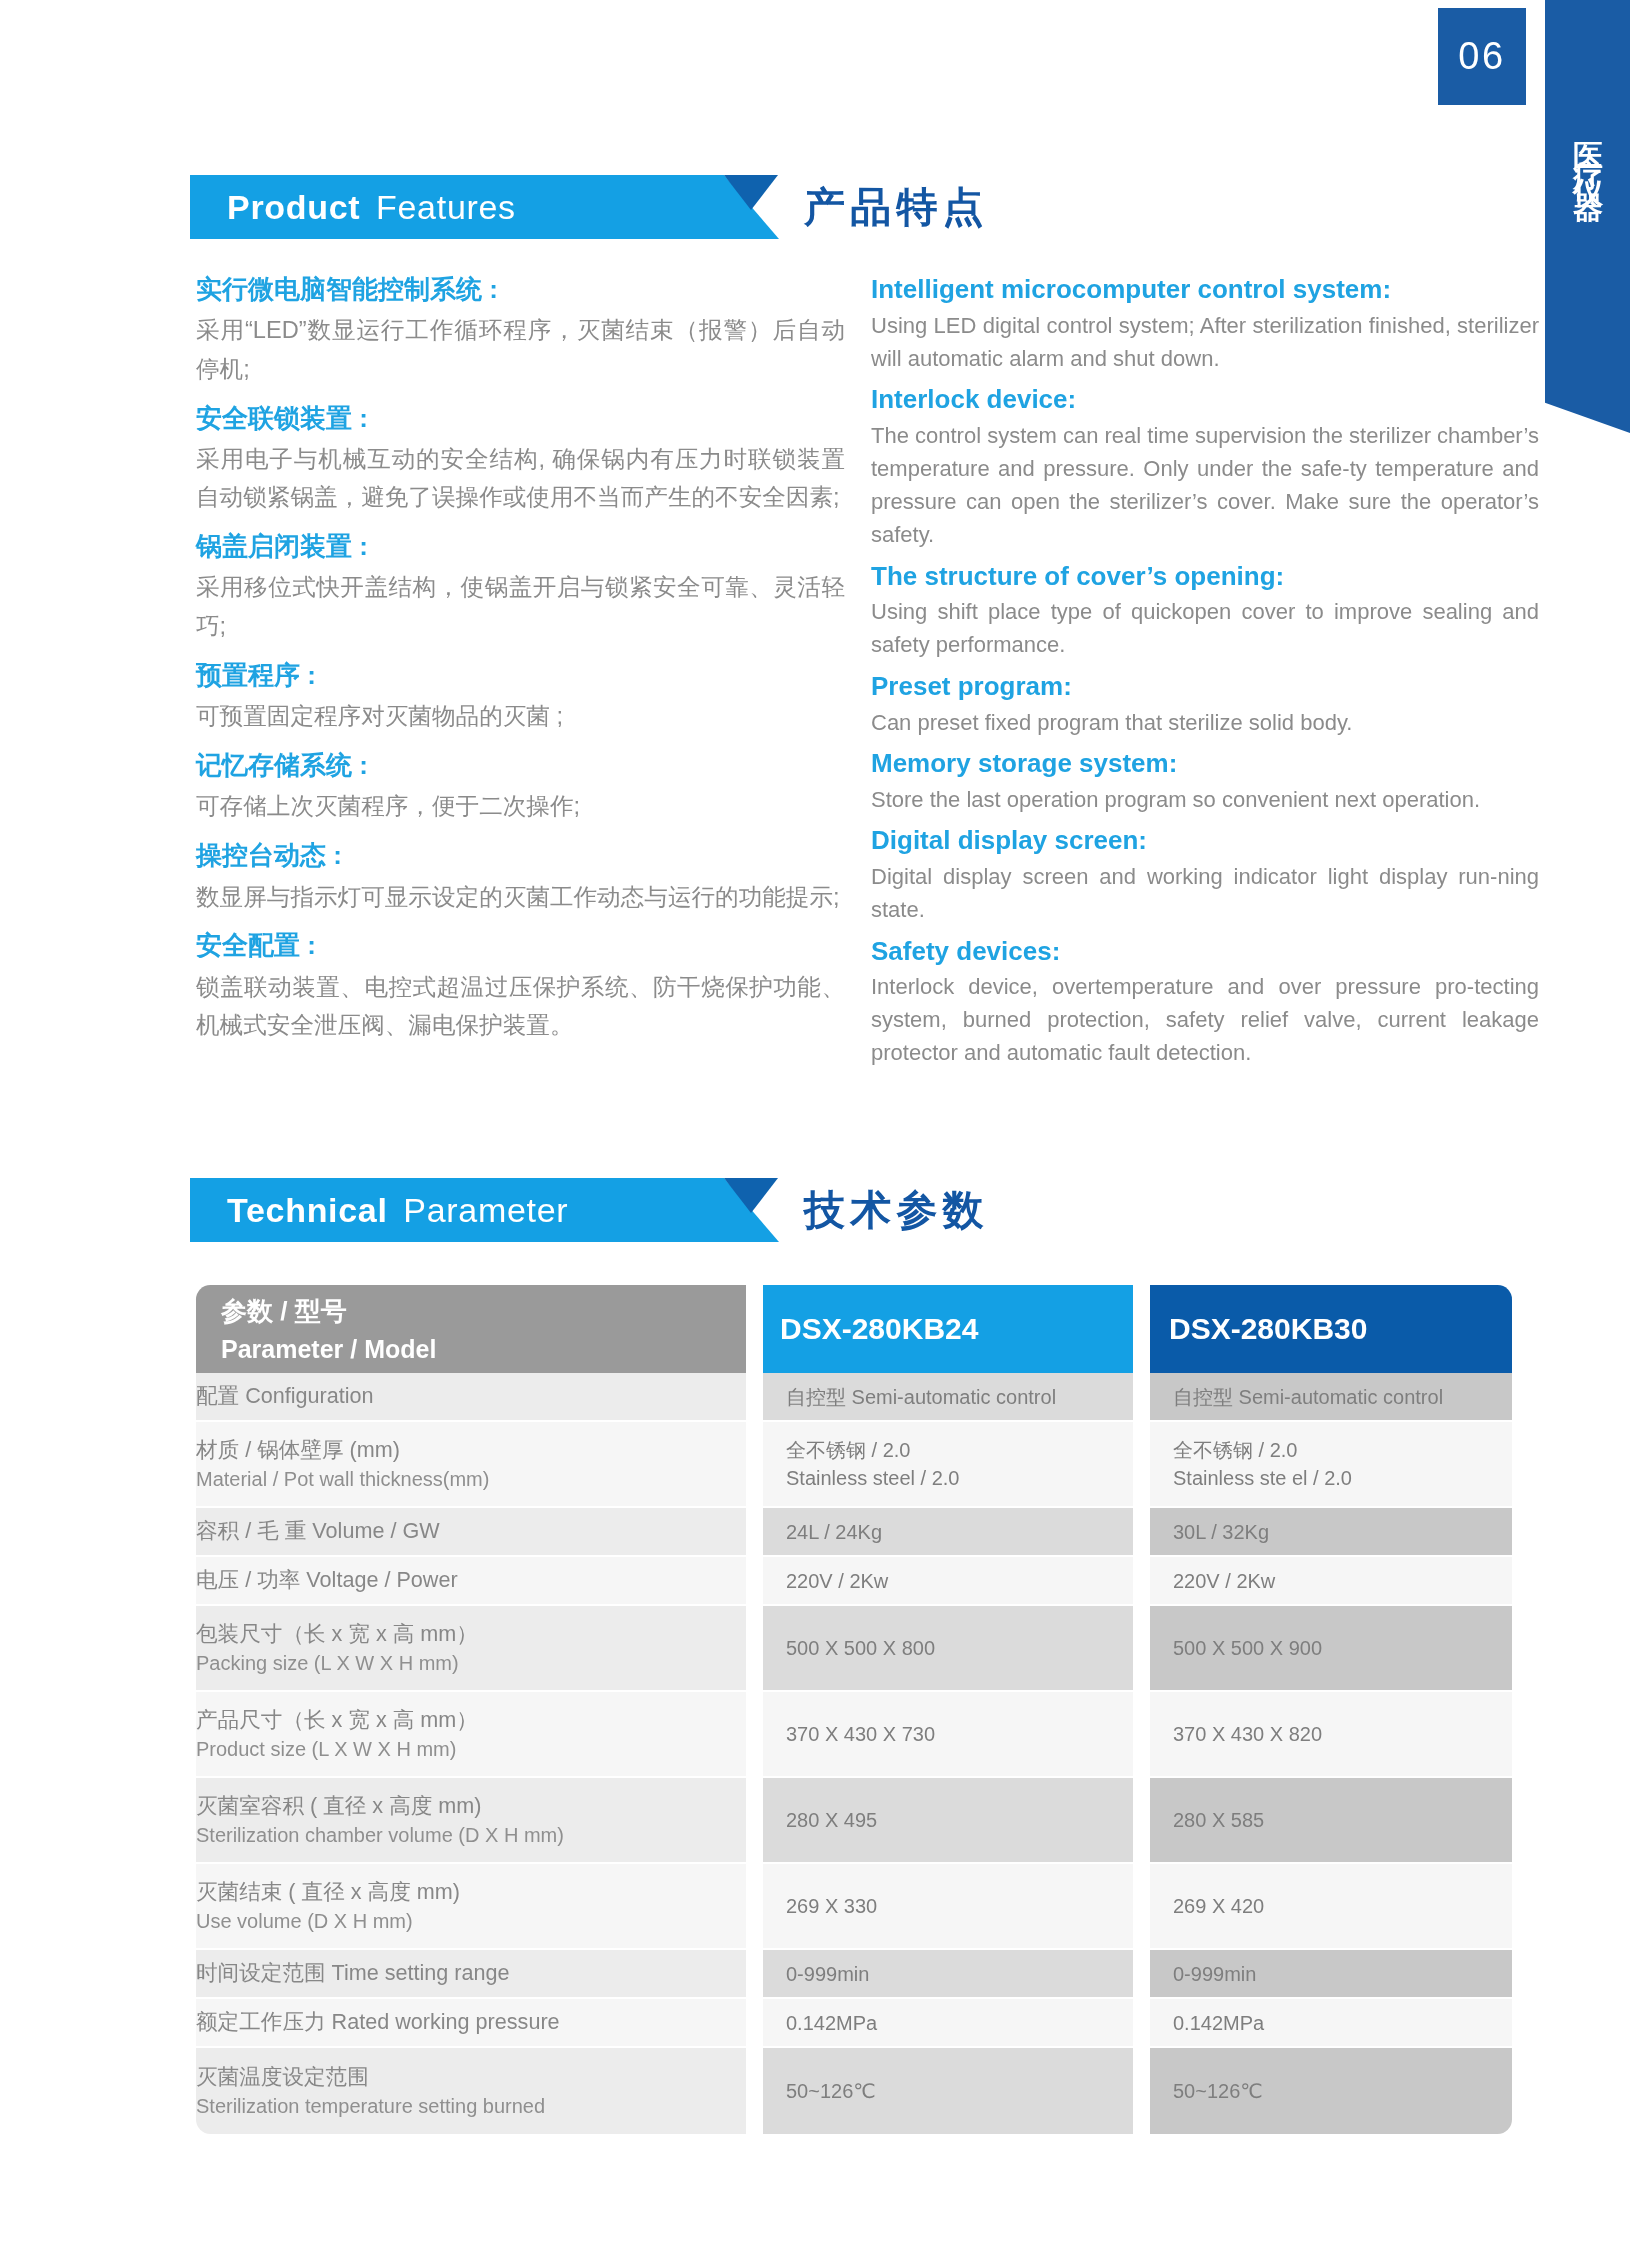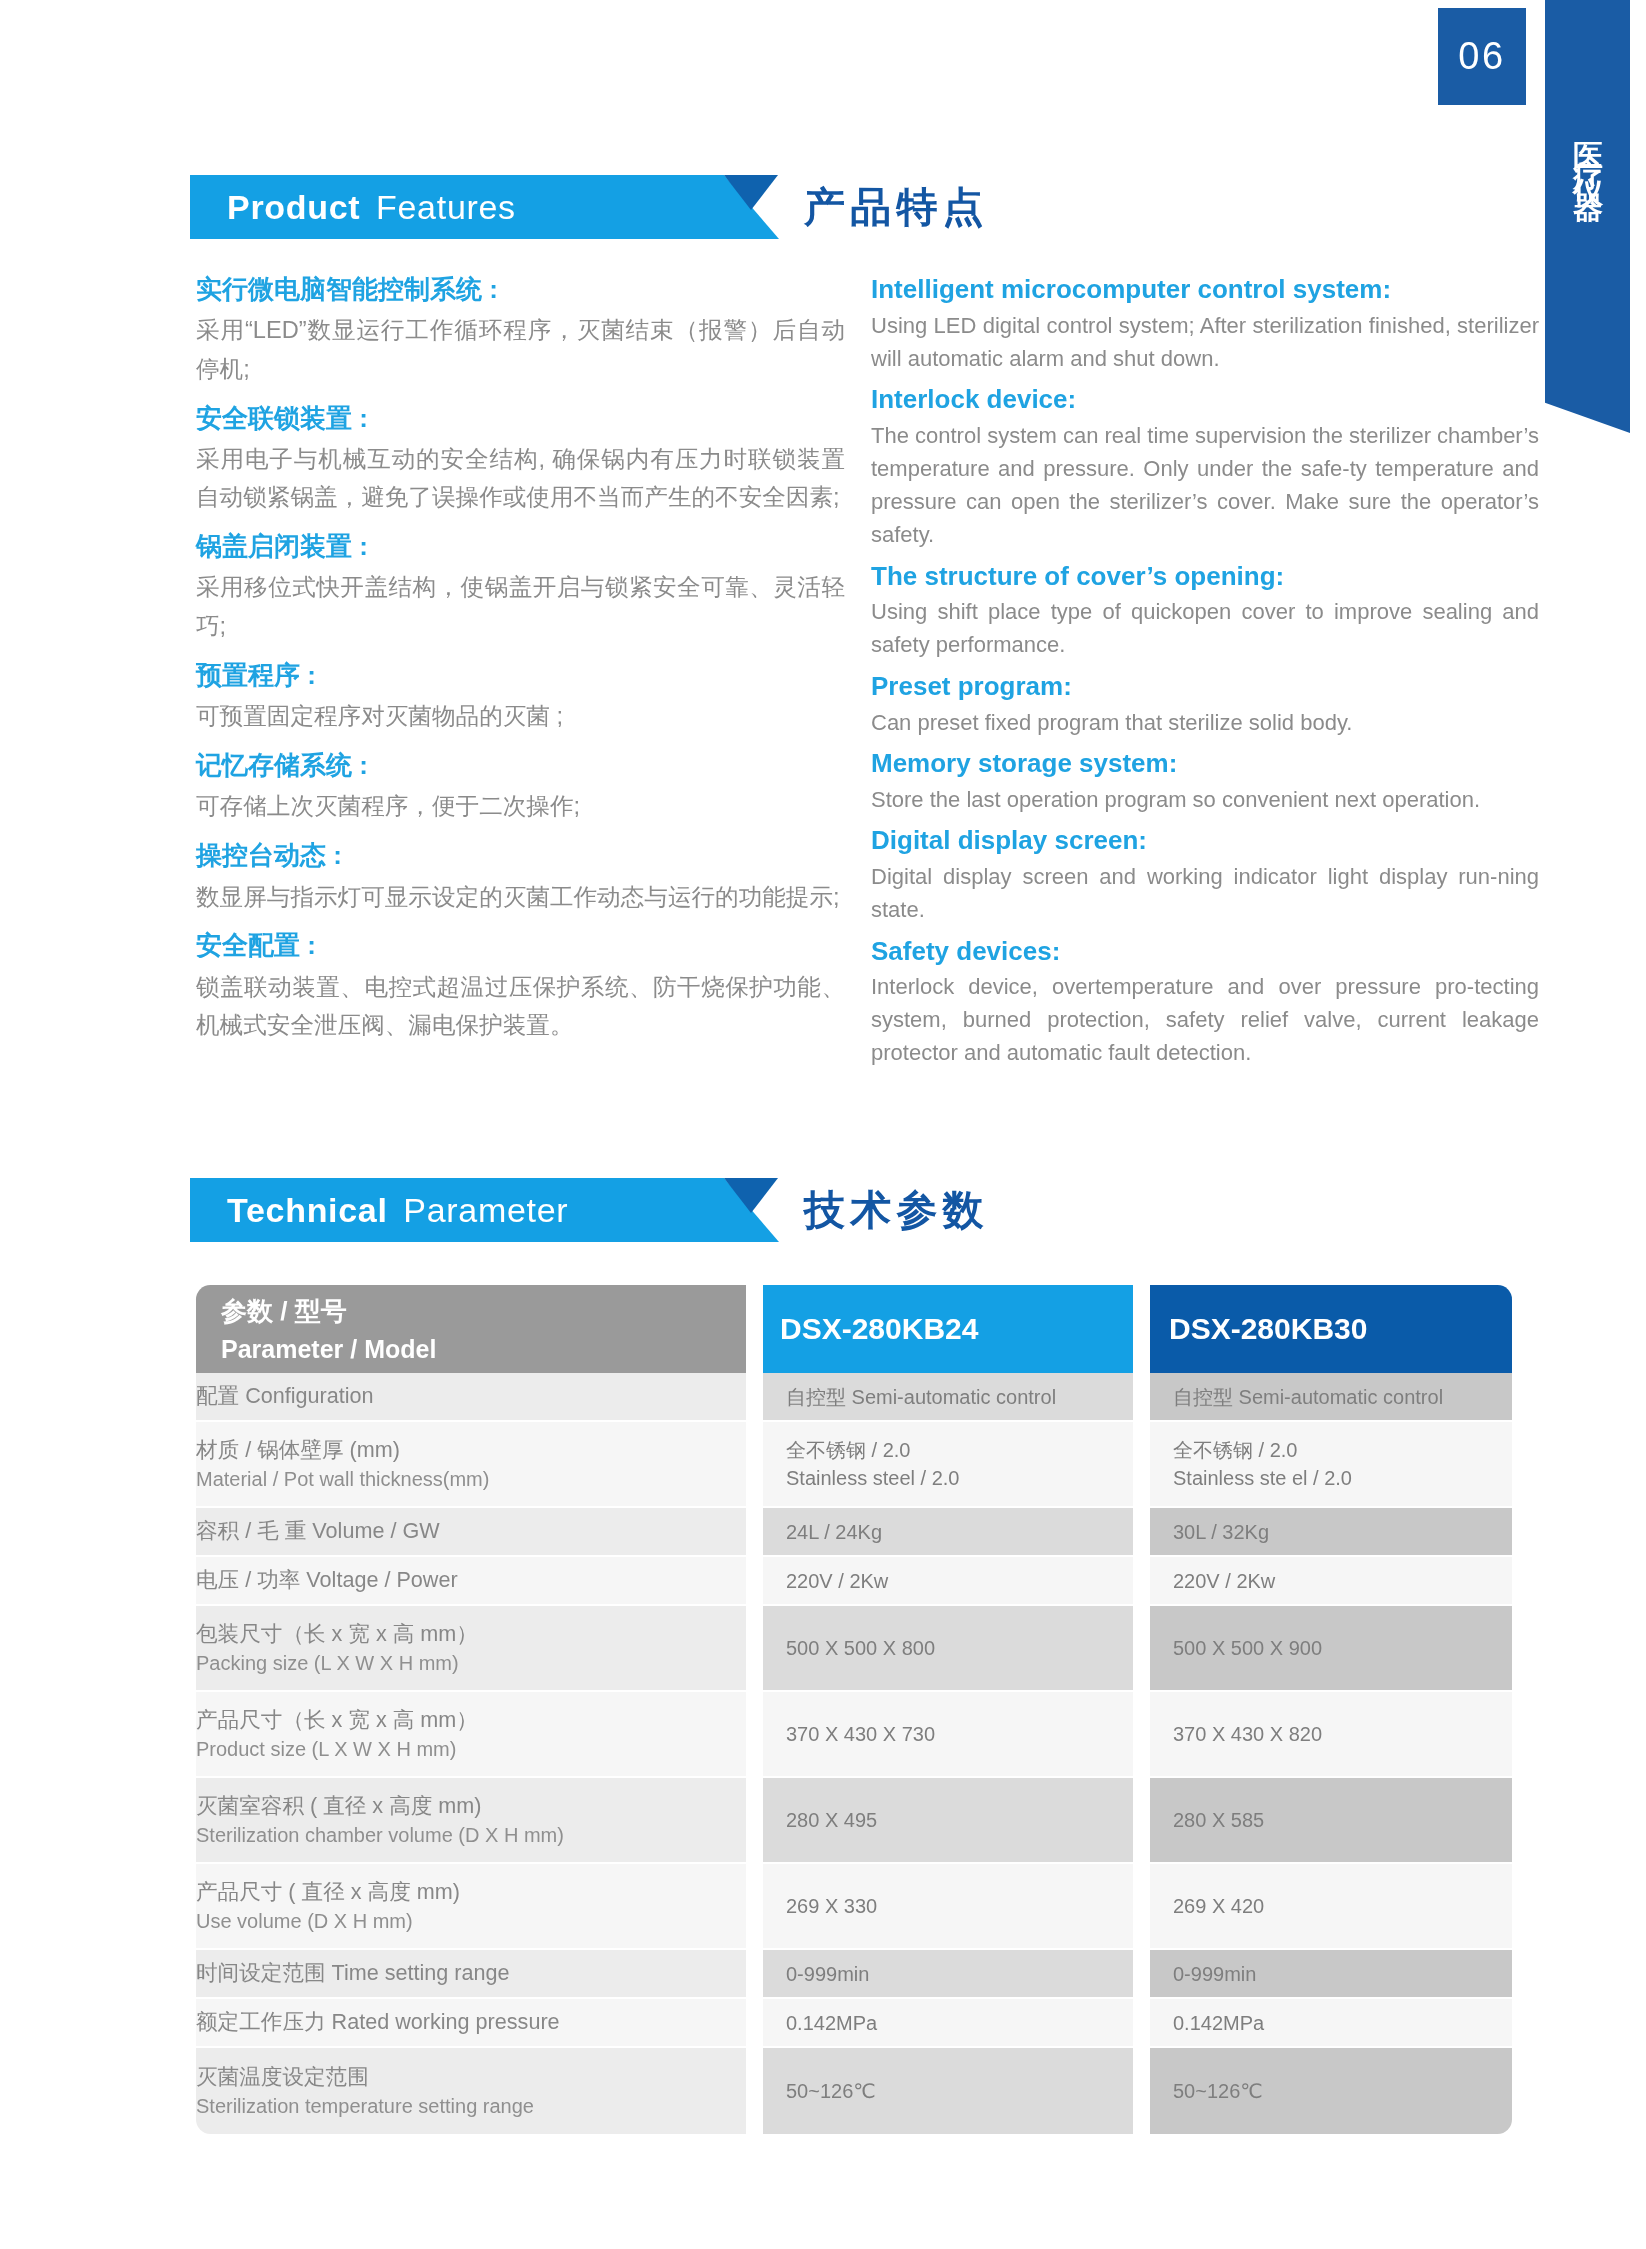--- a/index.html
+++ b/index.html
@@ -241,21 +241,21 @@
         <div class="l2">Sterilization chamber volume (D X H mm)</div>
       </div>
     <div class="cell val s2 rd">
         <div class="va">280 X 495</div>
       </div>
     <div class="cell val s3 rd">
         <div class="va">280 X 585</div>
       </div>
 
     <div class="cell lab w rd">
-        <div class="l1">产品尺寸 ( 直径 x 高度 mm)</div>
+        <div class="l1">灭菌结束 ( 直径 x 高度 mm)</div>
         <div class="l2">Use volume (D X H mm)</div>
       </div>
     <div class="cell val w rd">
         <div class="va">269 X 330</div>
       </div>
     <div class="cell val w rd">
         <div class="va">269 X 420</div>
       </div>
 
     <div class="cell lab s1 rs">
@@ -273,21 +273,21 @@
       </div>
     <div class="cell val w rs">
         <div class="va">0.142MPa</div>
       </div>
     <div class="cell val w rs">
         <div class="va">0.142MPa</div>
       </div>
 
     <div class="cell lab s1 rd bl">
         <div class="l1">灭菌温度设定范围</div>
-        <div class="l2">Sterilization temperature setting range</div>
+        <div class="l2">Sterilization temperature setting burned</div>
       </div>
     <div class="cell val s2 rd bm">
         <div class="va">50~126℃</div>
       </div>
     <div class="cell val s3 rd br">
         <div class="va">50~126℃</div>
       </div>
   </div>
 
 </div>

